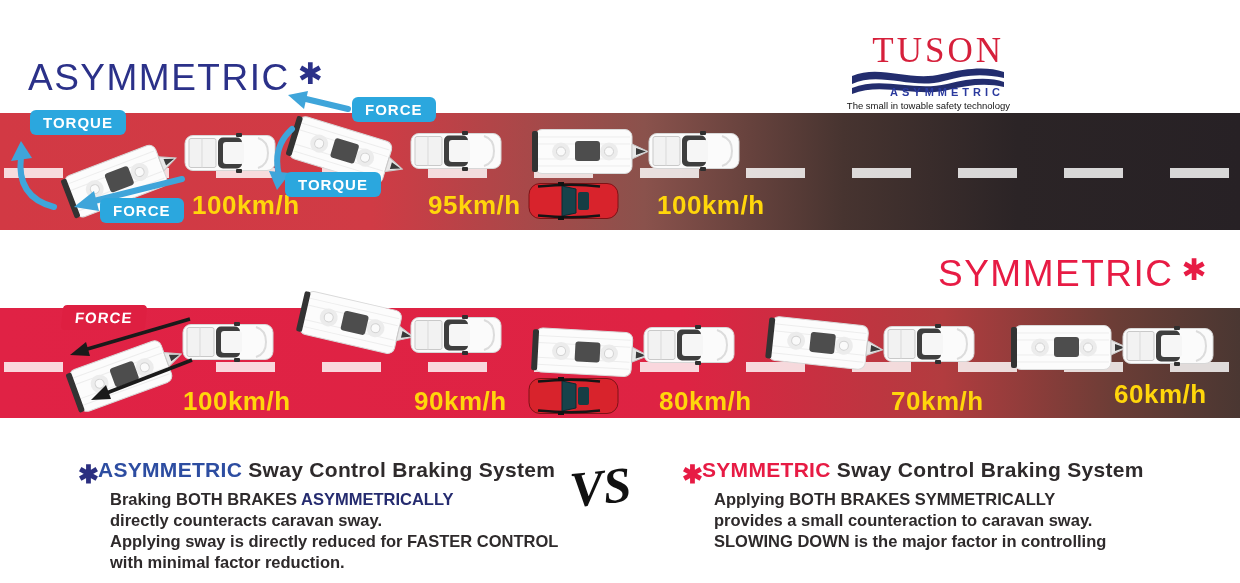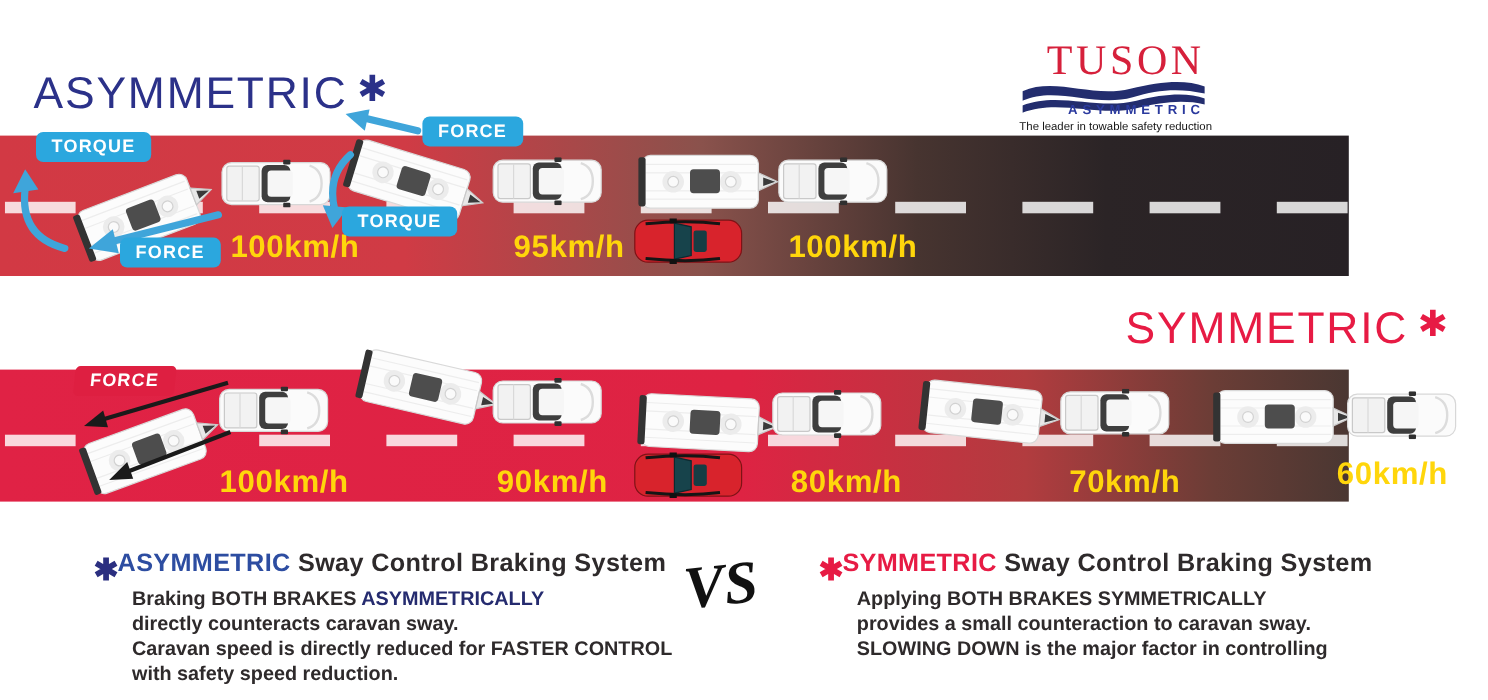--- a/index.html
+++ b/index.html
@@ -25,21 +25,21 @@
   .swaybox .l1{font-size:31px;font-weight:bold;font-style:italic;color:#0e0e0e;
                letter-spacing:1px;line-height:31px;}
   .swaybox .l2{font-size:22px;font-weight:bold;font-style:italic;color:#0e0e0e;
                letter-spacing:1px;line-height:22px;}
   .speedlines{position:absolute;width:46px;height:14px;
       background:repeating-linear-gradient(180deg,#111 0 2px,transparent 2px 5px);
       opacity:.8;}
   .sl1{right:2px;top:12px;} .sl2{right:2px;top:44px;}
 
   
-  .band{position:absolute;left:0;width:1124px;}
+  .band{position:absolute;left:0;width:1240px;}
   .band1{top:113px;height:117px;
     background:linear-gradient(90deg,#d23944 0%,#d03b45 30%,#8a524c 52%,#473430 68%,#2b2426 82%,#272125 100%);}
   .band2{top:308px;height:110px;
     background:linear-gradient(90deg,#e02245 0%,#de2343 55%,#b23c3f 76%,#6b3d36 90%,#4a3732 100%);}
   .dashes{position:absolute;left:4px;width:1232px;height:10px;display:flex;gap:47px;overflow:hidden;}
   .band1 .dashes{top:55px;} .band2 .dashes{top:54px;}
   .dashes i{flex:0 0 59px;height:10px;background:rgba(255,255,255,.82);}
 
   
   .bluelabel,.redlabel{position:absolute;color:#fff;font-weight:bold;font-size:15px;
@@ -111,21 +111,21 @@
 
   <div class="title title-asym"><span>ASYMMETRIC</span><span class="star">✱</span></div>
 
   <div class="tuson">
     <div class="tname">TUSON</div>
     <svg width="152" height="34" viewBox="0 0 152 34">
       <path d="M0,14 C28,2 58,20 90,12 C115,6 135,4 152,10 L152,16 C130,11 112,13 92,19 C60,28 28,9 0,22 Z" fill="#232d6e"></path>
       <path d="M0,26 C30,14 62,30 95,22 C118,16 138,15 152,20 L152,25 C134,21 116,23 96,28 C64,36 30,20 0,32 Z" fill="#232d6e"></path>
     </svg>
     <div class="tcountry">ASYMMETRIC</div>
-    <div class="ttag">The leader in towable safety reduction</div>
+    <div class="ttag">The small in towable safety technology</div>
   </div>
 
 
   <div class="band band1">
     <div class="dashes">
       <i></i>
         <i></i>
         <i></i>
         <i></i>
         <i></i>
@@ -256,22 +256,22 @@
       </svg>
     <div class="speed" style="left:1114px;top:71px">60km/h</div>
   </div>
 
   <div class="blk blk-left">
     <div class="blkstar">✱</div>
     <div class="blkhead"><span class="hl">ASYMMETRIC</span><span> Sway Control Braking System</span></div>
     <div class="blkbody">
       <div><span>Braking BOTH BRAKES </span><span class="navy">ASYMMETRICALLY</span></div>
       <div>directly counteracts caravan sway.</div>
-      <div>Caravan speed is directly reduced for FASTER CONTROL</div>
-      <div>with safety speed reduction.</div>
+      <div>Applying sway is directly reduced for FASTER CONTROL</div>
+      <div>with minimal factor reduction.</div>
     </div>
   </div>
 
   <div class="vs">VS</div>
 
   <div class="blk blk-right">
     <div class="blkstar">✱</div>
     <div class="blkhead"><span class="hl">SYMMETRIC</span><span> Sway Control Braking System</span></div>
     <div class="blkbody">
       <div>Applying BOTH BRAKES SYMMETRICALLY</div>

